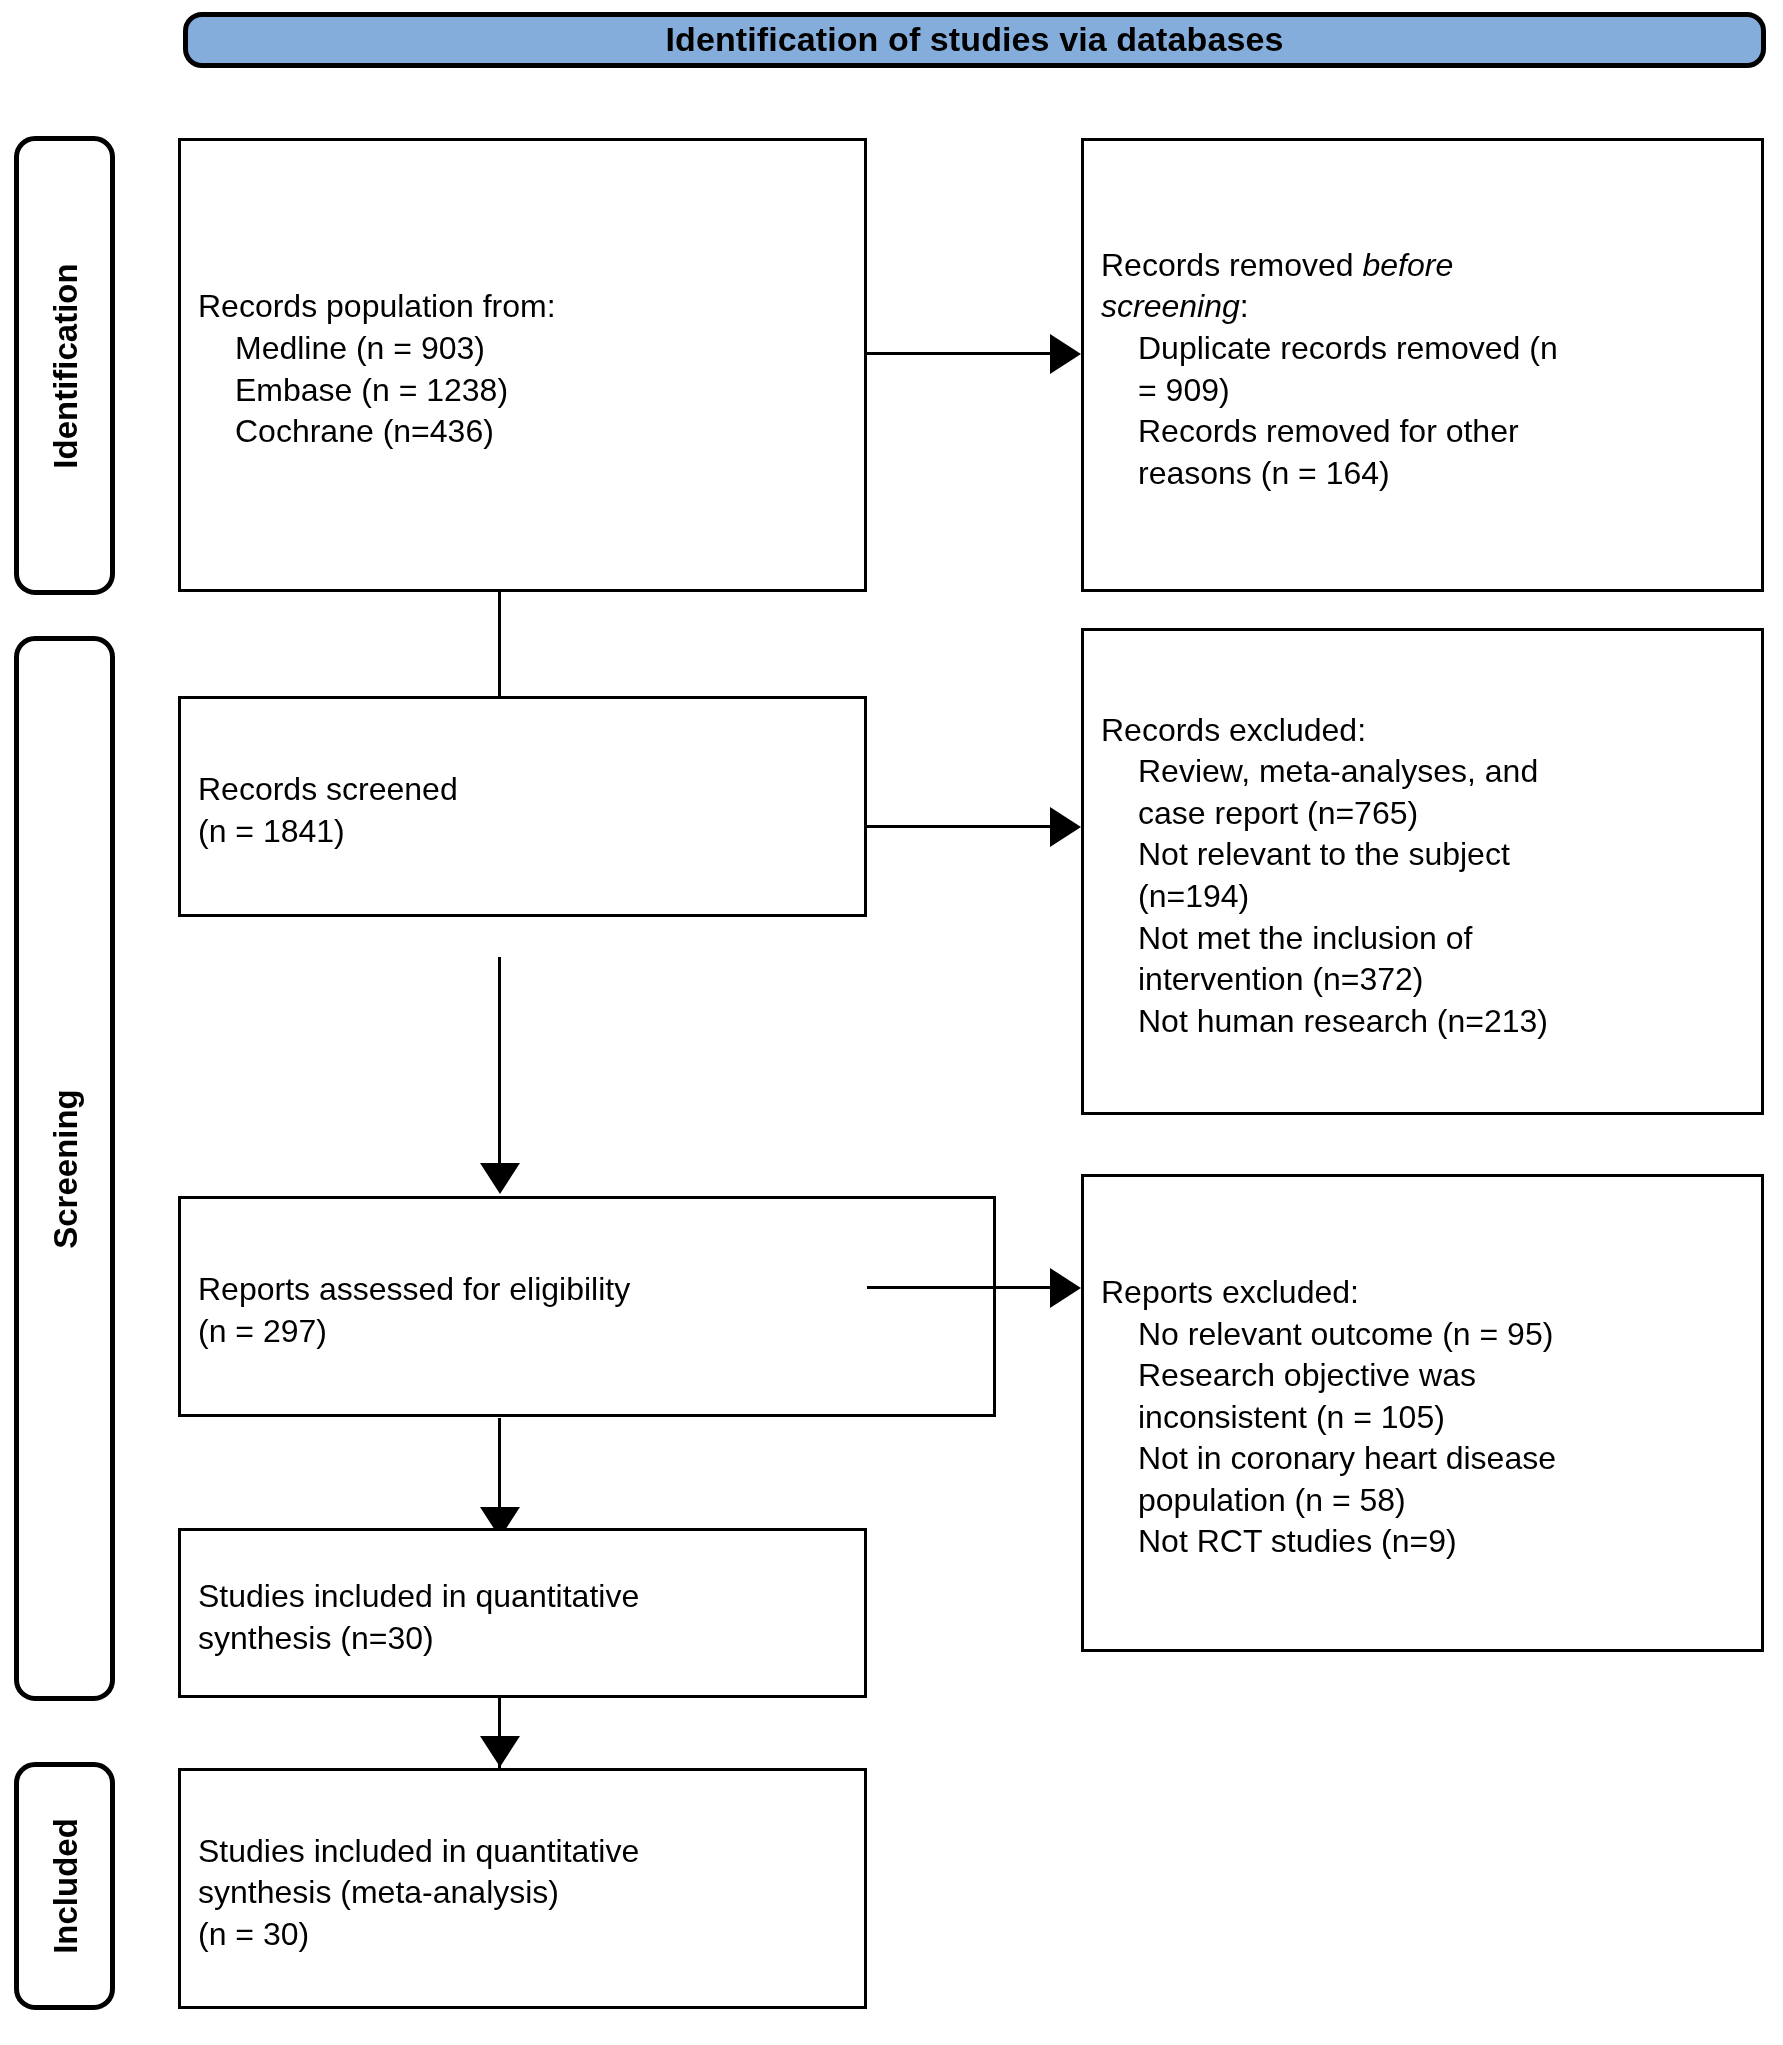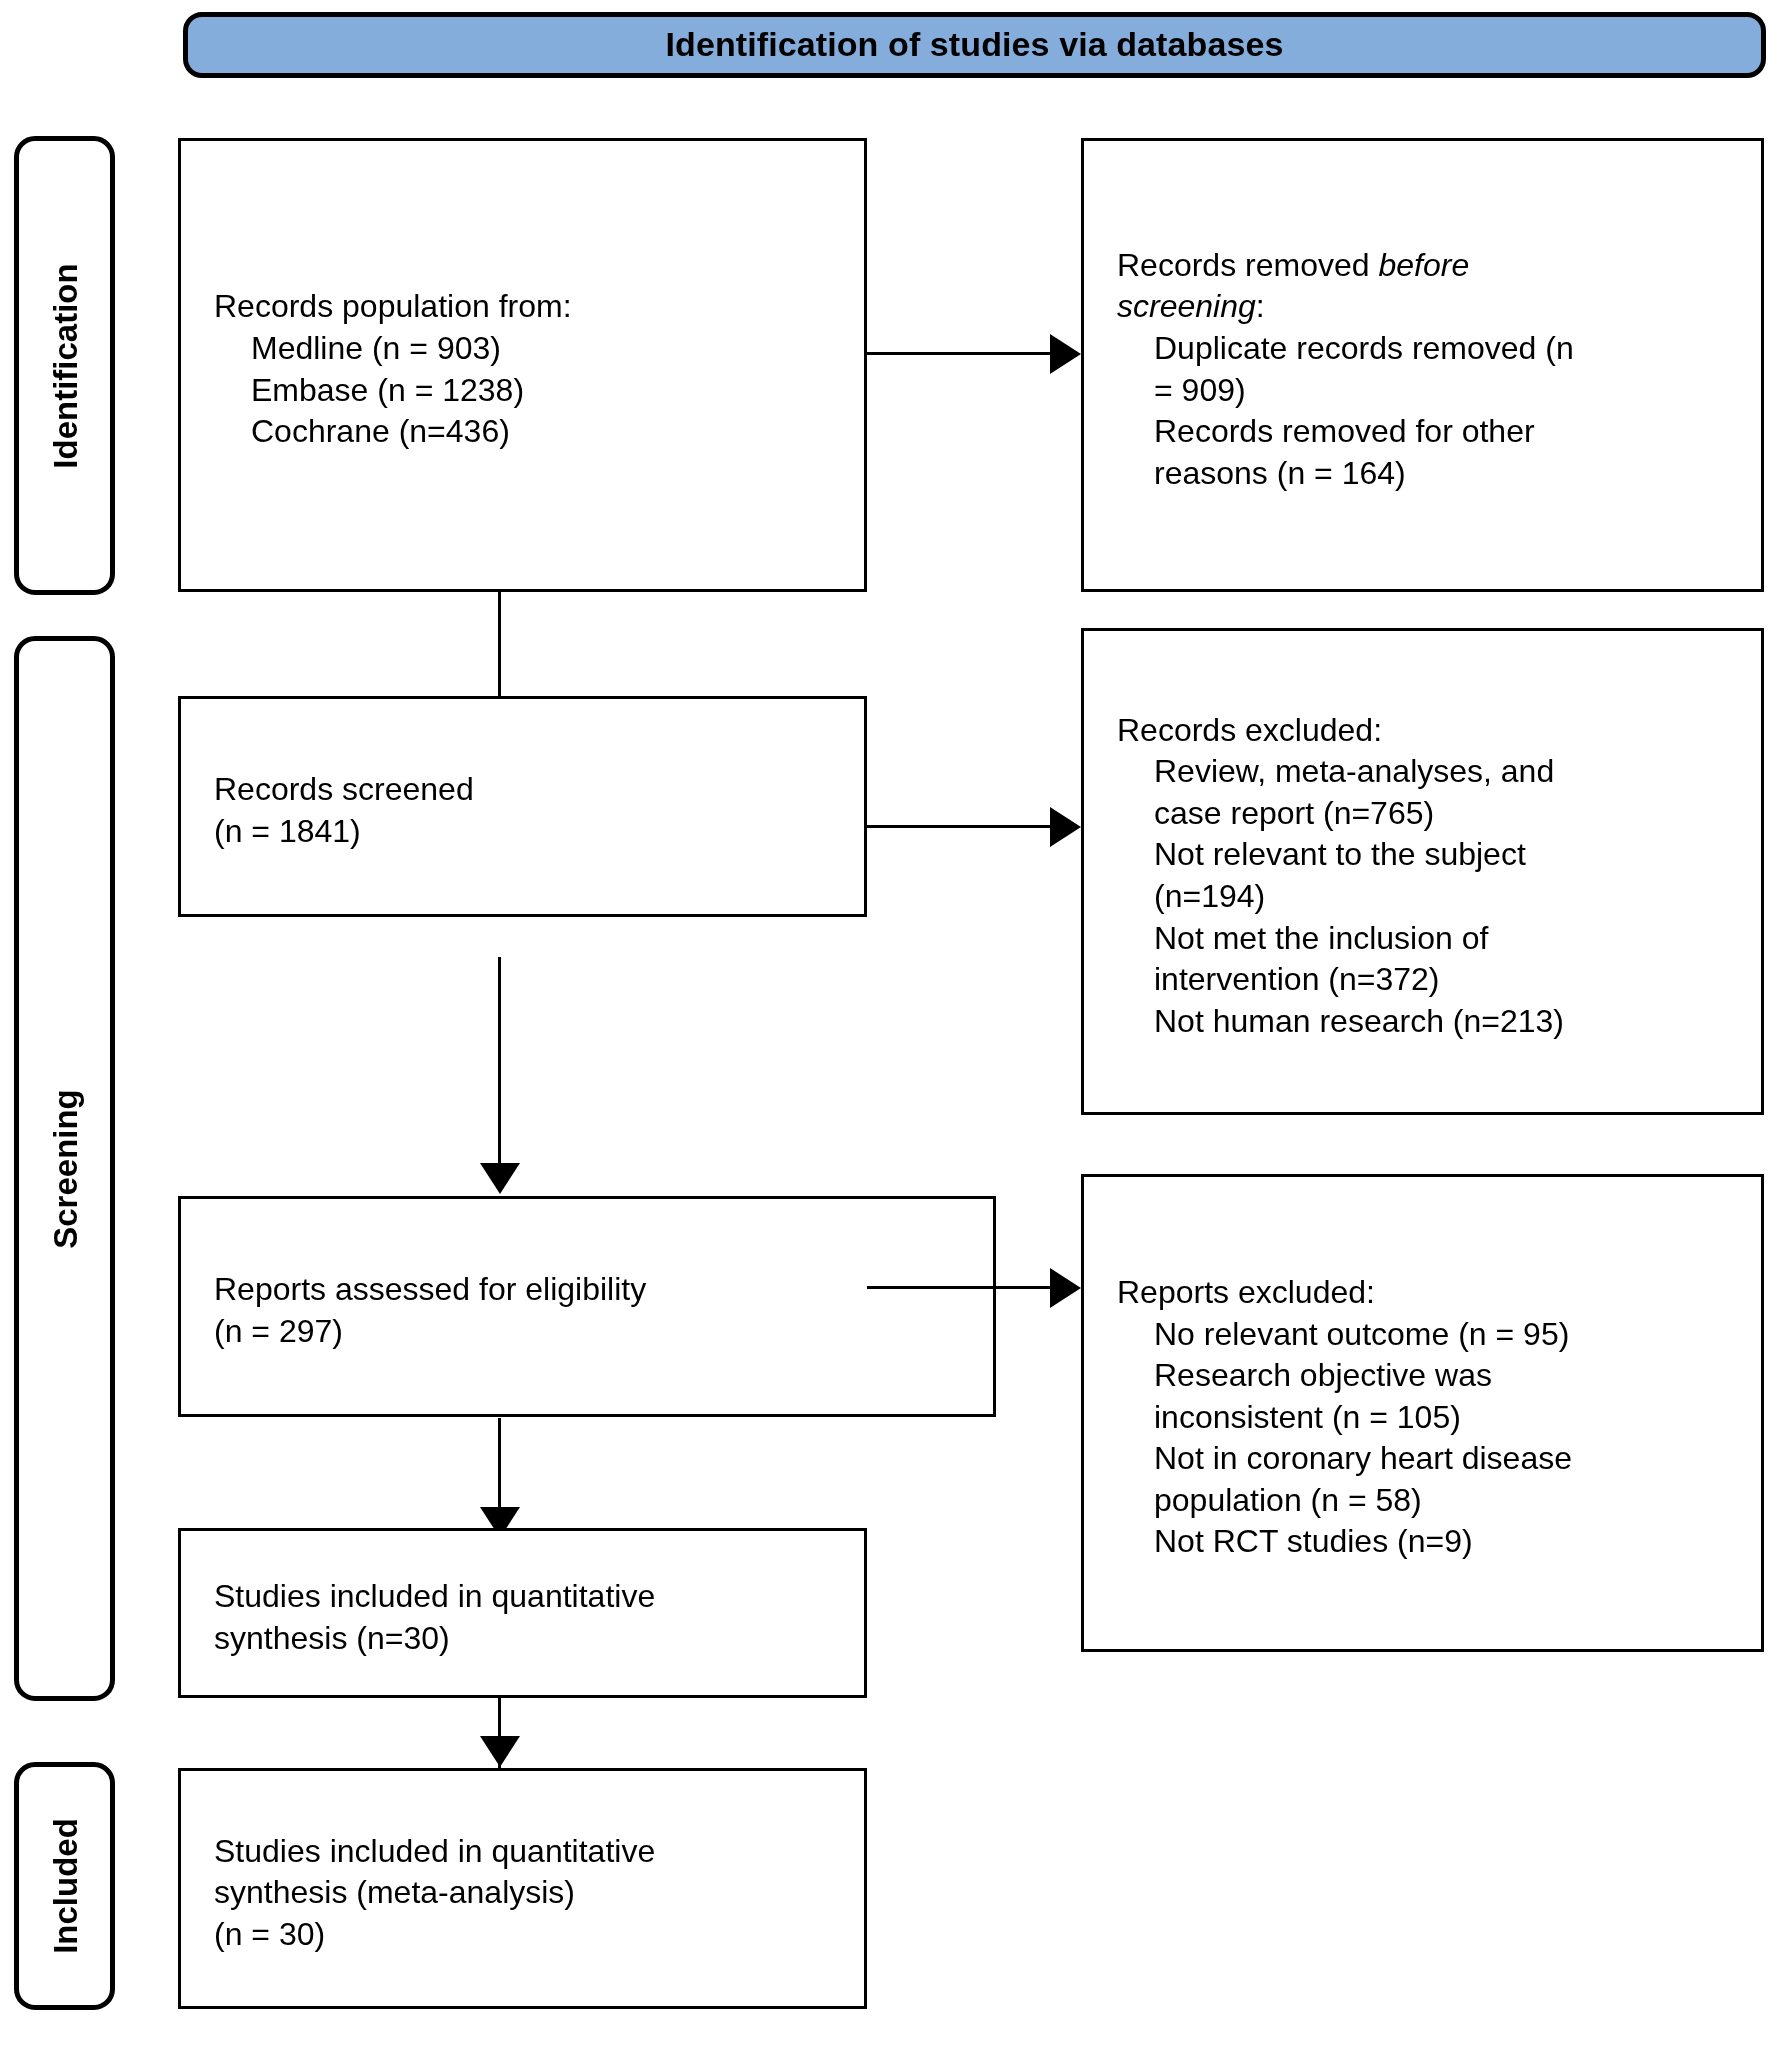--- a/index.html
+++ b/index.html
@@ -63,21 +63,21 @@
   
   .node {
     position: absolute;
     box-sizing: border-box;
     border: 3.9px solid #000000;
     background: #ffffff;
     display: flex;
     align-items: center;
   }
   .node-text {
-    padding: 0 33px;
+    padding: 0 17px;
     font-size: 32px;
     line-height: 1.30;
     color: #000000;
     width: 100%;
     margin-top: 9px;
   }
   .node-text .ln { display: block; white-space: pre-wrap; }
   .node-text .ind { padding-left: 37px; }
   .node-text i { font-style: italic; }
 
@@ -107,21 +107,21 @@
     border-top: 20px solid transparent;
     border-bottom: 20px solid transparent;
     border-left: 31px solid #000000;
   }
 </style>
 </head>
 <body>
 
 <div id="canvas">
 
-  <div class="banner" style="left:183px; top:12px; width:1583px; height:66px;">
+  <div class="banner" style="left:183px; top:12px; width:1583px; height:56px;">
     <span class="banner-title">Identification of studies via databases</span>
   </div>
 
   <div class="stage" style="left:14px; top:136px; width:101px; height:459px;">
     <span class="stage-label">Identification</span>
   </div>
 
   <div class="stage" style="left:14px; top:636px; width:101px; height:1065px;">
     <span class="stage-label">Screening</span>
   </div>

